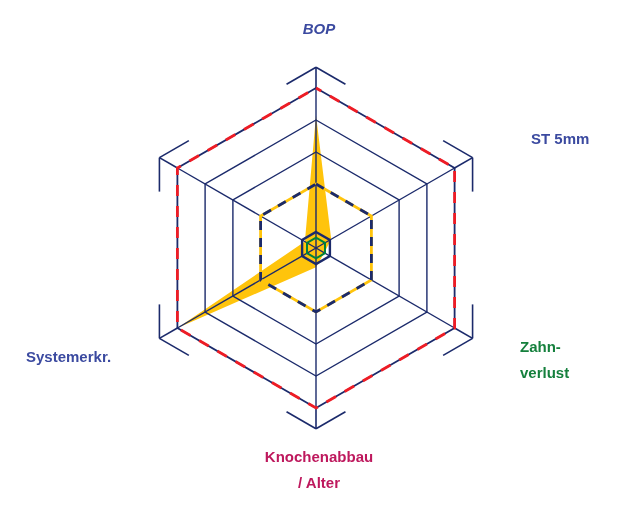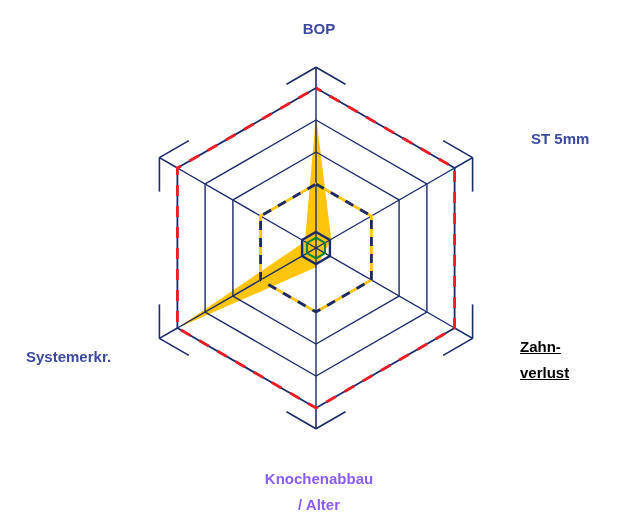--- a/index.html
+++ b/index.html
@@ -59,20 +59,20 @@
       <line x1="177.43593539448983" y1="168" x2="159.42260699577352" y2="157.6" stroke="#1b2a6b" stroke-width="1.6"></line>
       <line x1="159.42260699577352" y1="157.6" x2="159.42260699577352" y2="191.6" stroke="#1b2a6b" stroke-width="1.6"></line>
       <line x1="159.42260699577352" y1="157.6" x2="188.86747072444444" y2="140.6" stroke="#1b2a6b" stroke-width="1.6"></line>
       <polygon points="316.0,184.0 371.4,216.0 371.4,280.0 316.0,312.0 260.6,280.0 260.6,216.0" fill="none" stroke="#ffc40c" stroke-width="2.8"></polygon>
       <polygon points="316.0,184.0 371.4,216.0 371.4,280.0 316.0,312.0 260.6,280.0 260.6,216.0" fill="none" stroke="#1b2a6b" stroke-width="2.8" stroke-dasharray="9 8"></polygon>
       <polygon points="316.0,88.0 454.6,168.0 454.6,328.0 316.0,408.0 177.4,328.0 177.4,168.0" fill="none" stroke="#ee1c25" stroke-width="2.8" stroke-dasharray="11 10" stroke-dashoffset="5"></polygon>
       <polygon points="316.0,232.0 329.9,240.0 329.9,256.0 316.0,264.0 302.1,256.0 302.1,240.0" fill="none" stroke="#1b2a6b" stroke-width="2.4"></polygon>
       <polygon points="316.0,237.6 325.0,242.8 325.0,253.2 316.0,258.4 307.0,253.2 307.0,242.8" fill="none" stroke="#00813c" stroke-width="2"></polygon>
     </svg>
 
-  <div class="axis-label bop" style="color: rgb(59, 74, 160);">BOP</div>
+  <div class="axis-label bop" style="color: rgb(59, 74, 160); font-style: italic;">BOP</div>
   <div class="axis-label st5mm" style="color: rgb(59, 74, 160);">ST 5mm</div>
-  <div class="axis-label zahnverlust" style="color: #000000; text-decoration: underline;">Zahn-
+  <div class="axis-label zahnverlust" style="color: #15803d;">Zahn-
 verlust</div>
-  <div class="axis-label knochenabbau" style="color: #8b5cf6; margin-top: 22px;">Knochenabbau
+  <div class="axis-label knochenabbau" style="color: #be185d;">Knochenabbau
 / Alter</div>
   <div class="axis-label systemerkr" style="color: rgb(59, 74, 160);">Systemerkr.</div>
 </div>
 
 </body></html>

